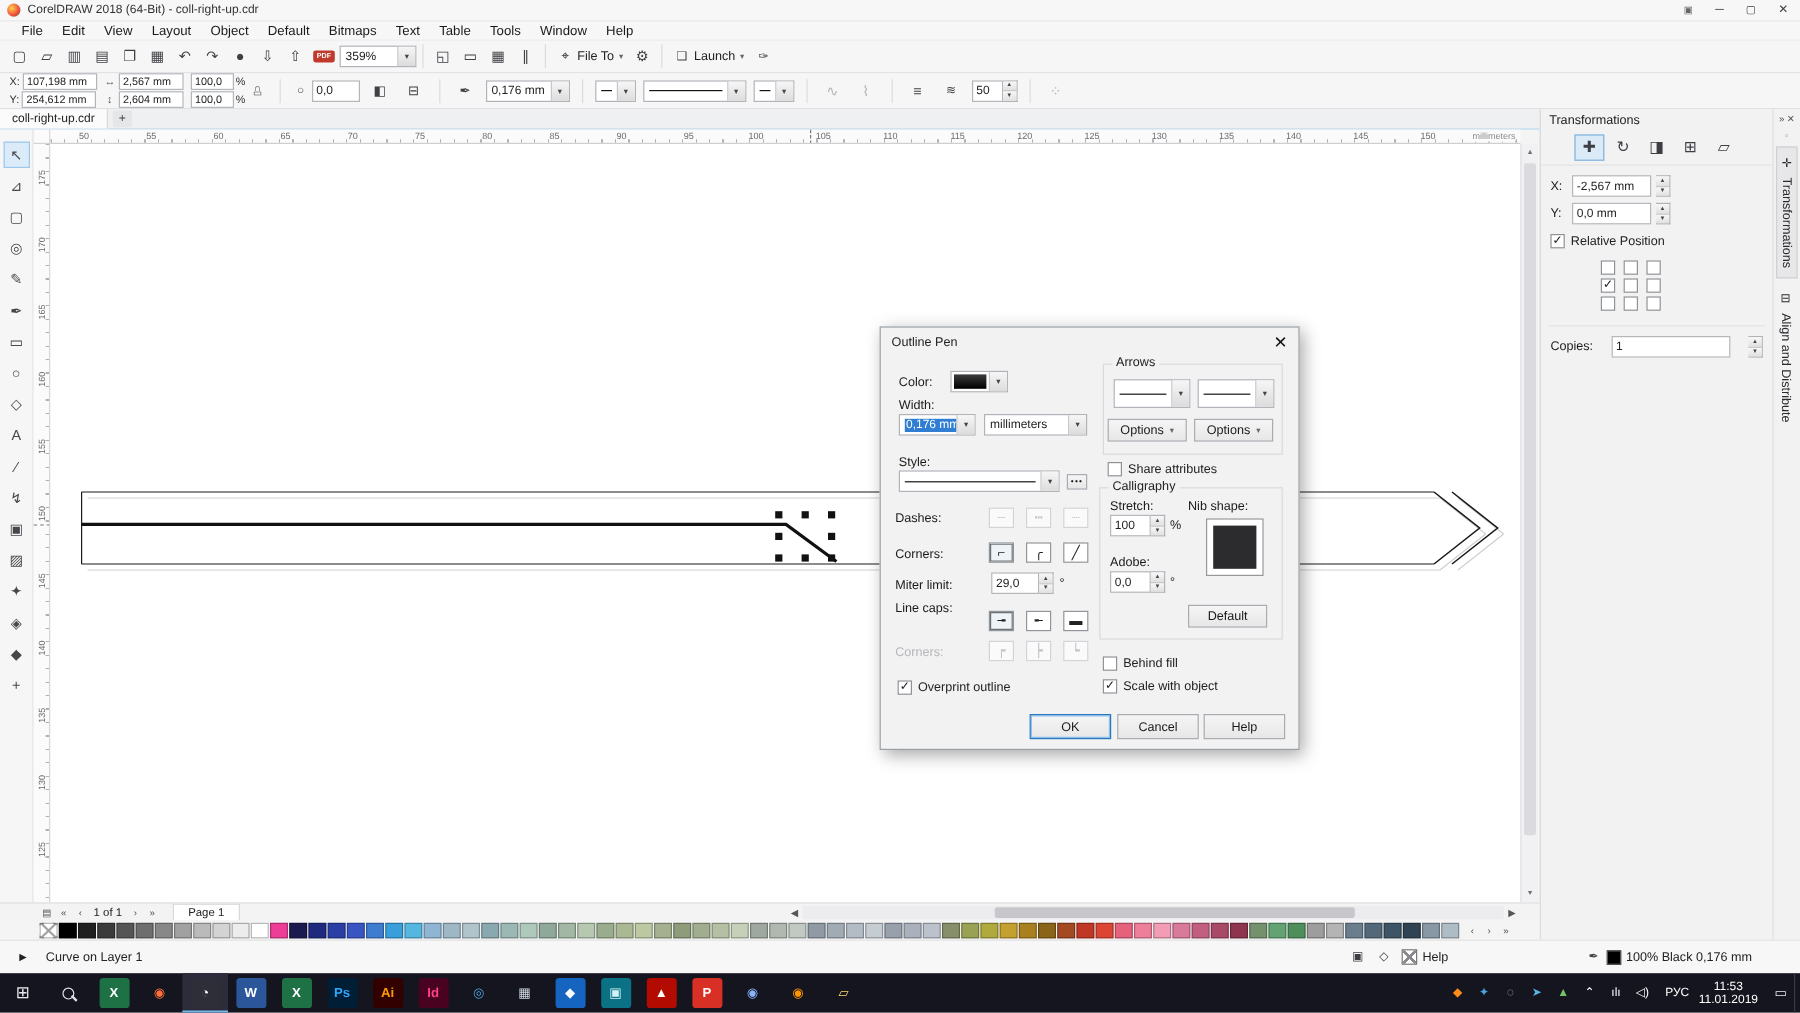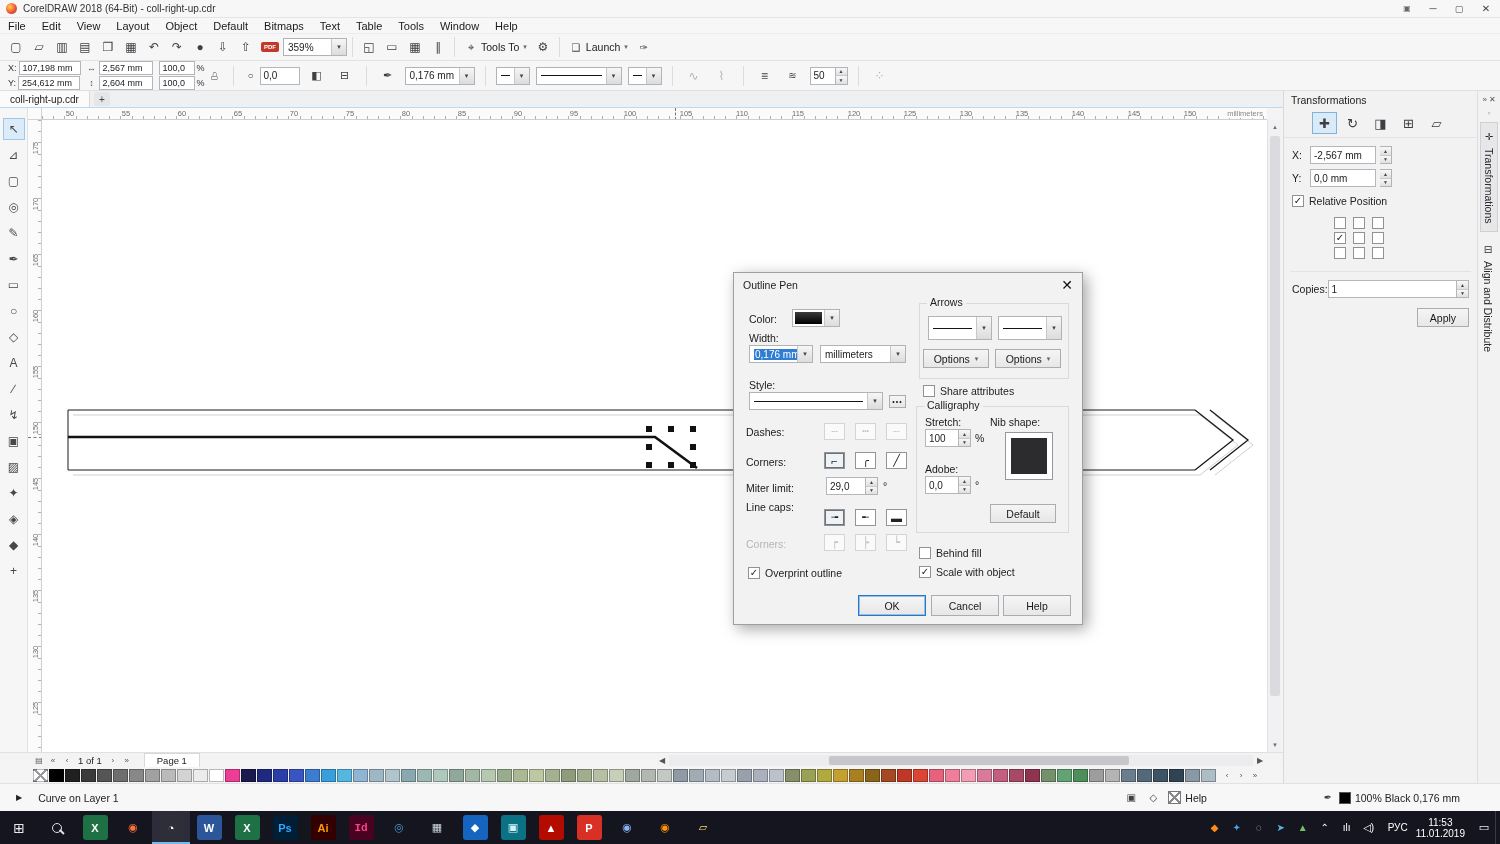--- a/index.html
+++ b/index.html
@@ -63,21 +63,21 @@
   <div class="abs row" style="left:0;top:0;width:1500px;height:18px;background:#f7f7f8;border-bottom:1px solid #e5e5e6">
     <span style="width:11px;height:11px;border-radius:50%;margin:0 6px;background:radial-gradient(circle at 35% 35%,#ffd24a,#f0483c 60%,#20903c);flex:none"></span>
     <span style="font-size:10px;color:#333">CorelDRAW 2018 (64-Bit) - coll-right-up.cdr</span>
     <span style="flex:1"></span>
     <span class="ico" style="width:26px;height:18px;font-size:8px;color:#666">▣</span>
     <span class="ico" style="width:26px;height:18px;font-size:10px">─</span>
     <span class="ico" style="width:26px;height:18px;font-size:9px">▢</span>
     <span class="ico" style="width:28px;height:18px;font-size:10px">✕</span>
   </div>
 
-  <div class="abs row" style="left:0;top:18px;width:1500px;height:16px;background:#f7f7f8;border-bottom:1px solid #ececee;padding-left:0">
+  <div class="abs row" style="left:0;top:18px;width:1500px;height:16px;background:#f7f7f8;border-bottom:1px solid #ececee;padding-left:10px">
 
   <span class="menu-item">File</span>
       <span class="menu-item">Edit</span>
       <span class="menu-item">View</span>
       <span class="menu-item">Layout</span>
       <span class="menu-item">Object</span>
       <span class="menu-item">Default</span>
       <span class="menu-item">Bitmaps</span>
       <span class="menu-item">Text</span>
       <span class="menu-item">Table</span>
@@ -110,21 +110,21 @@
     <div class="row" style="gap:1px">
 
     <span class="ico">◱</span>
         <span class="ico">▭</span>
         <span class="ico">▦</span>
         <span class="ico">∥</span>
       </div>
     <div class="divv"></div>
     <div class="row" style="gap:3px;padding:2px 4px">
       <span class="ico" style="width:14px;height:14px;font-size:11px">⌖</span>
-      <span style="font-size:10.5px">Tools To</span>
+      <span style="font-size:10.5px">File To</span>
       <span class="dd">▾</span>
     </div>
     <span class="ico">⚙</span>
     <div class="divv"></div>
     <div class="row" style="gap:3px;padding:2px 4px">
       <span class="ico" style="width:14px;height:14px;font-size:10px">❑</span>
       <span style="font-size:10.5px">Launch</span>
       <span class="dd">▾</span>
     </div>
     <span class="ico" style="font-size:10px">✑</span>
@@ -366,30 +366,27 @@
         <span class="cb"></span>
         <span class="cb"></span>
         <span class="cb checked"></span>
         <span class="cb"></span>
         <span class="cb"></span>
         <span class="cb"></span>
         <span class="cb"></span>
         <span class="cb"></span>
       </div>
     <div style="border-top:1px solid #e3e3e5;margin:12px 6px 0"></div>
-    <div class="row" style="padding:8px 8px 0;gap:0">
+    <div class="row" style="padding:8px 8px 0;gap:15px">
       <span class="lbl">Copies:</span>
       <span class="tbx" style="flex:1;height:18px;font-size:10px">1</span>
       <span class="spin" style="height:18px">
           <i>▲</i>
           <i>▼</i>
         </span>
-    </div>
-    <div class="row" style="justify-content:flex-end;padding:10px 8px 0">
-      <span class="bt" style="width:52px;height:19px">Apply</span>
     </div>
   </div>
 
   <div class="abs" style="left:1477px;top:91px;width:23px;height:692px;background:#f2f2f3;border-left:1px solid #dededf">
     <div class="row" style="justify-content:center;gap:2px;padding-top:4px">
       <span style="font-size:8px;color:#555">»</span>
       <span style="font-size:8px;color:#555">✕</span>
     </div>
     <span style="display:block;text-align:center;font-size:9px;color:#9a9a9e;padding-top:4px">◦</span>
     <div class="vtab active">
@@ -540,21 +537,21 @@
         <span class="tbi">
           <span class="appbox" style="background: rgb(30, 113, 69); color: rgb(255, 255, 255);">X</span>
         </span>
         <span class="tbi">
           <span class="appbox" style="background: rgb(0, 30, 54); color: rgb(49, 168, 255);">Ps</span>
         </span>
         <span class="tbi">
           <span class="appbox" style="background: rgb(51, 0, 0); color: rgb(255, 154, 0);">Ai</span>
         </span>
         <span class="tbi">
-          <span class="appbox" style="background: rgb(73, 2, 31); color: rgb(255, 64, 140); font-family: Liberation Mono, monospace;">Id</span>
+          <span class="appbox" style="background: rgb(73, 2, 31); color: rgb(255, 64, 140);">Id</span>
         </span>
         <span class="tbi">
           <span class="appbox" style="color: rgb(74, 159, 216);">◎</span>
         </span>
         <span class="tbi">
           <span class="appbox" style="color: rgb(205, 214, 224);">▦</span>
         </span>
         <span class="tbi">
           <span class="appbox" style="background: rgb(21, 101, 192); color: rgb(255, 255, 255);">◆</span>
         </span>

